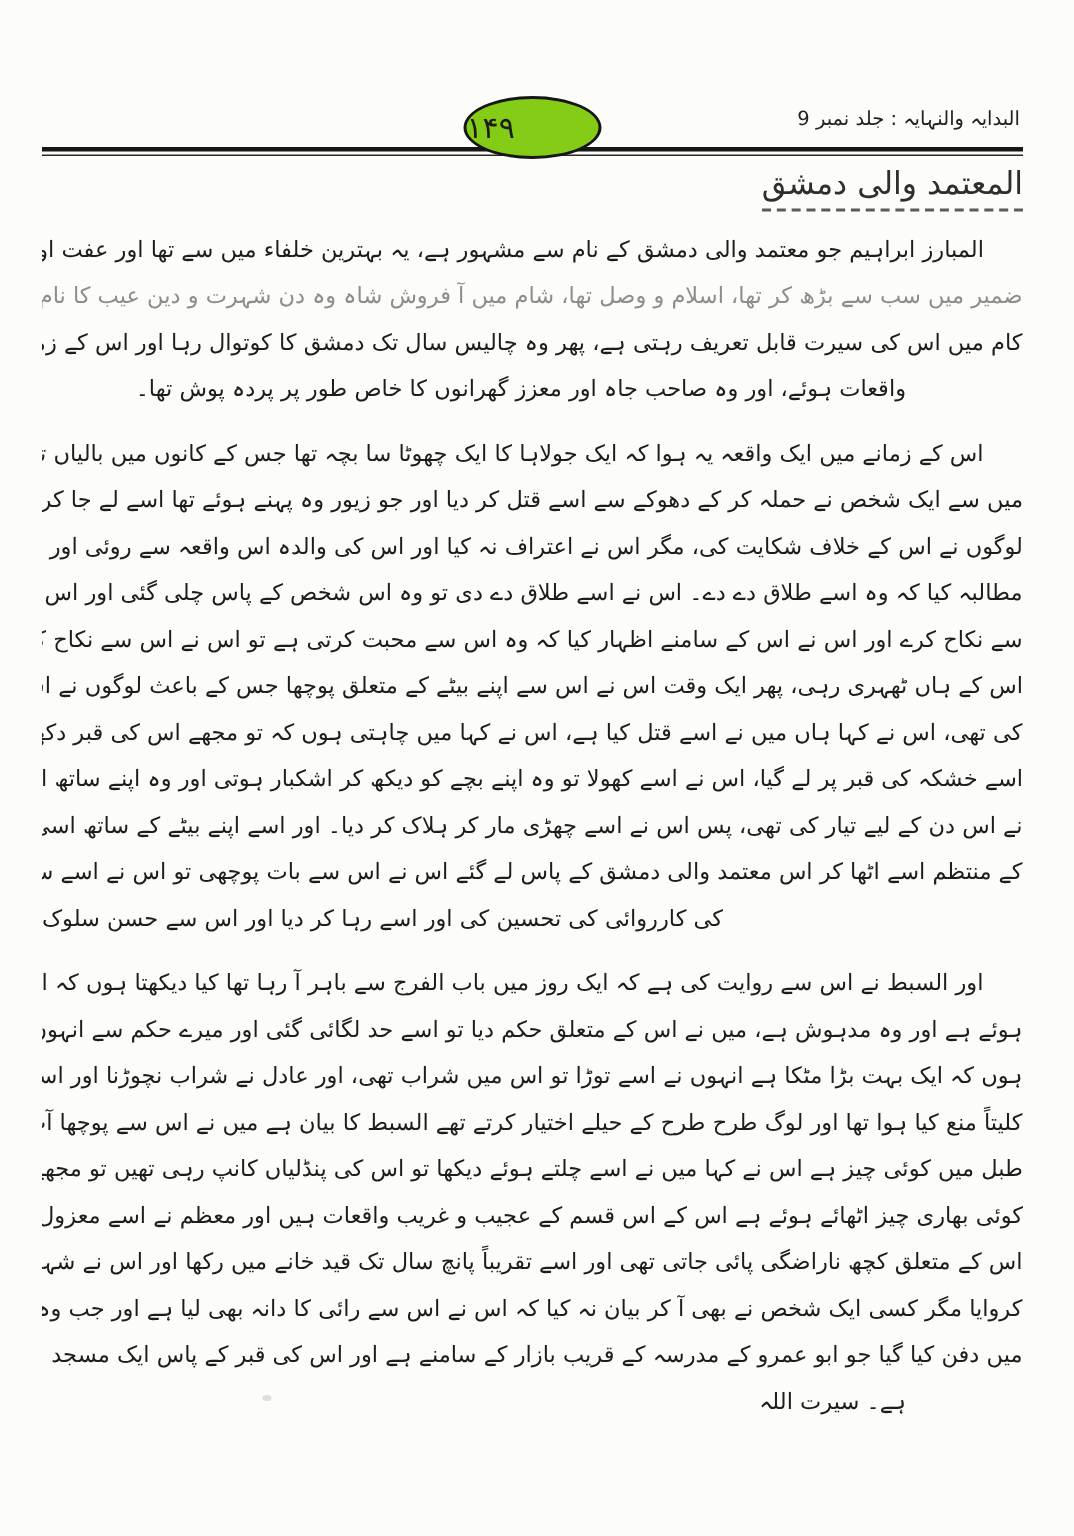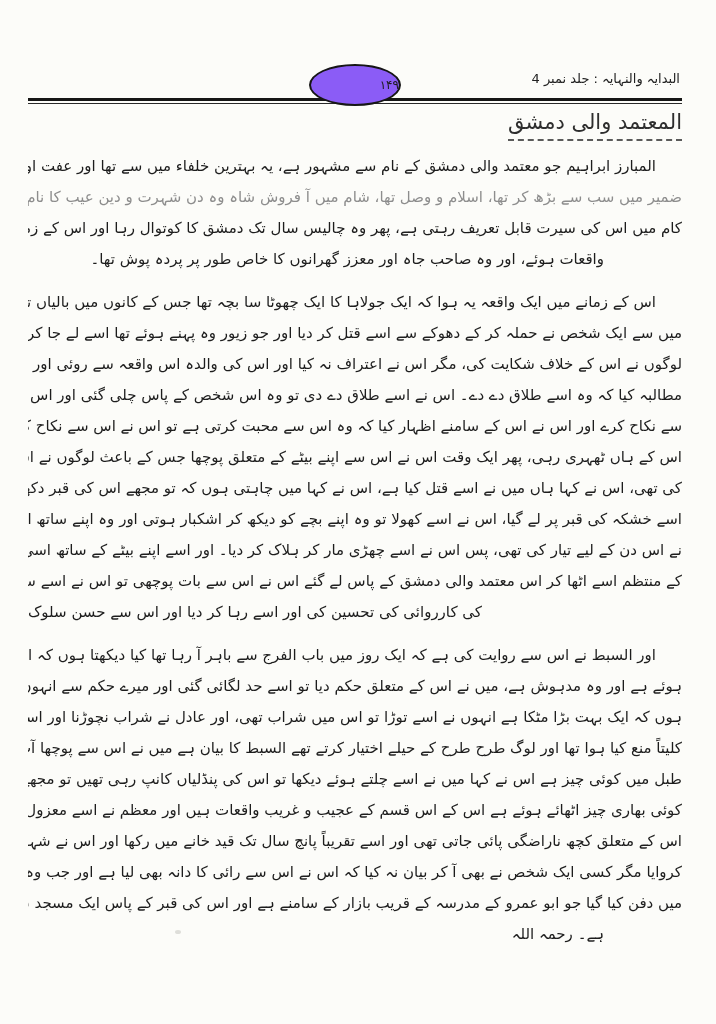--- a/index.html
+++ b/index.html
@@ -35,23 +35,23 @@
     white-space:nowrap;
   }
   .chapter-title{
     position:absolute;left:2px;top:7px;
     font-size:13px;color:#222;white-space:nowrap;
   }
   .page-oval{
     position:absolute;left:50%;transform:translateX(-50%);top:0;
     width:88px;height:38px;
     border:2px solid #161616;border-radius:50%;
-    background:#8b5cf6;z-index:2;
-    text-align:right;line-height:38px;
-    font-size:12px;color:#1c1c1c;
+    background:#84cc16;z-index:2;
+    text-align:left;line-height:38px;
+    font-size:20px;color:#1c1c1c;
   }
   
   .section-heading-wrap{
     position:absolute;top:110px;right:34px;left:34px;
     text-align:right;z-index:1;
   }
   .section-heading{
     display:inline-block;
     font-size:21px;font-weight:normal;color:#2e2e2e;
     padding-bottom:5px;
@@ -88,21 +88,21 @@
     position:absolute;width:6px;height:4px;border-radius:50%;
     background:#c9c9c4;opacity:.6;
   }
 </style>
 </head>
 <body>
 
 <div class="page">
 
   <div class="header">
-    <div class="volume-title">البدایہ والنہایہ : جلد نمبر 4</div>
+    <div class="volume-title">البدایہ والنہایہ : جلد نمبر 9</div>
     <div class="page-oval">
       <span>۱۴۹</span>
     </div>
     <div class="rule"></div>
   </div>
 
   <div class="section-heading-wrap">
     <span class="section-heading">المعتمد والی دمشق</span>
   </div>
 
@@ -124,18 +124,18 @@
     <div class="line" data-kind="end-deep">کی کارروائی کی تحسین کی اور اسے رہا کر دیا اور اس سے حسن سلوک بھی کیا۔</div>
     <div class="line" data-kind="first">اور السبط نے اس سے روایت کی ہے کہ ایک روز میں باب الفرج سے باہر آ رہا تھا کیا دیکھتا ہوں کہ ایک شخص طبل اٹھائے</div>
     <div class="line" data-kind="mid">ہوئے ہے اور وہ مدہوش ہے، میں نے اس کے متعلق حکم دیا تو اسے حد لگائی گئی اور میرے حکم سے انہوں نے طبل توڑ دیا، کیا دیکھتا</div>
     <div class="line" data-kind="mid">ہوں کہ ایک بہت بڑا مٹکا ہے انہوں نے اسے توڑا تو اس میں شراب تھی، اور عادل نے شراب نچوڑنا اور اسے دمشق کی طرف لانا</div>
     <div class="line" data-kind="mid">کلیتاً منع کیا ہوا تھا اور لوگ طرح طرح کے حیلے اختیار کرتے تھے السبط کا بیان ہے میں نے اس سے پوچھا آپ کو کیسے معلوم ہوا کہ</div>
     <div class="line" data-kind="mid">طبل میں کوئی چیز ہے اس نے کہا میں نے اسے چلتے ہوئے دیکھا تو اس کی پنڈلیاں کانپ رہی تھیں تو مجھے معلوم ہو گیا کہ وہ طبل میں</div>
     <div class="line" data-kind="mid">کوئی بھاری چیز اٹھائے ہوئے ہے اس کے اس قسم کے عجیب و غریب واقعات ہیں اور معظم نے اسے معزول کر دیا اس کے دل میں</div>
     <div class="line" data-kind="mid">اس کے متعلق کچھ ناراضگی پائی جاتی تھی اور اسے تقریباً پانچ سال تک قید خانے میں رکھا اور اس نے شہر میں اس کے متعلق اعلان</div>
     <div class="line" data-kind="mid">کروایا مگر کسی ایک شخص نے بھی آ کر بیان نہ کیا کہ اس نے اس سے رائی کا دانہ بھی لیا ہے اور جب وہ فوت ہوا تو اسے اس قبرستان</div>
     <div class="line" data-kind="mid">میں دفن کیا گیا جو ابو عمرو کے مدرسہ کے قریب بازار کے سامنے ہے اور اس کی قبر کے پاس ایک مسجد ہے جو اسی کے نام سے مشہور</div>
-    <div class="line" data-kind="end">ہے۔ رحمہ اللہ</div>
+    <div class="line" data-kind="end">ہے۔ سیرت اللہ</div>
   </div>
 
   <div class="speck" style="left:175px;top:930px;"></div>
 
 </div>
 
 </body></html>

